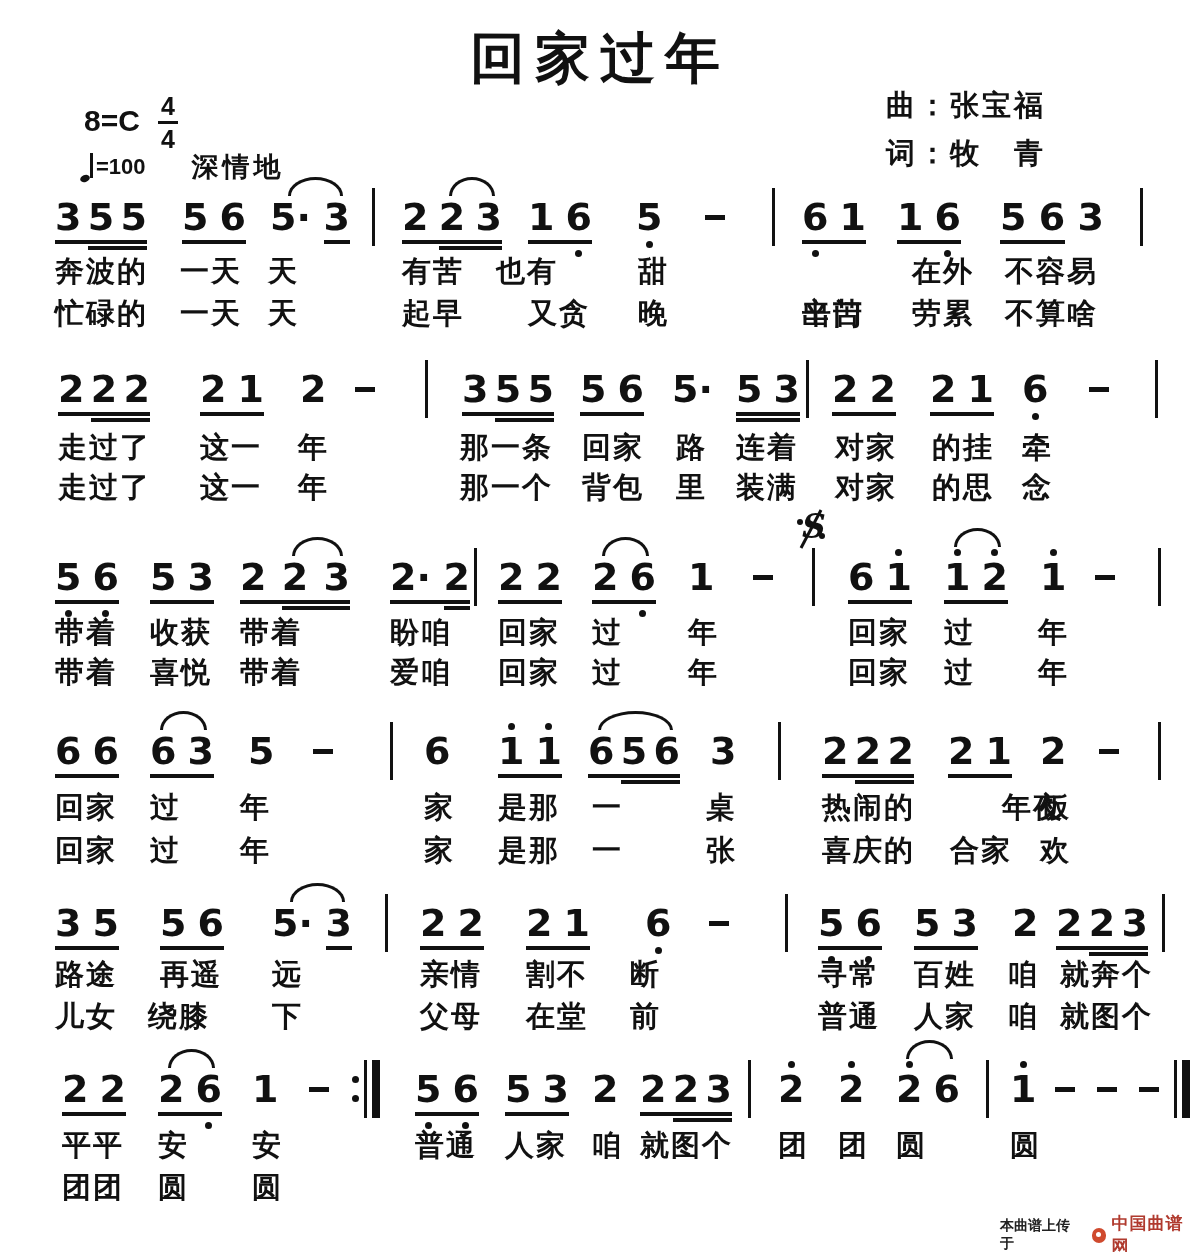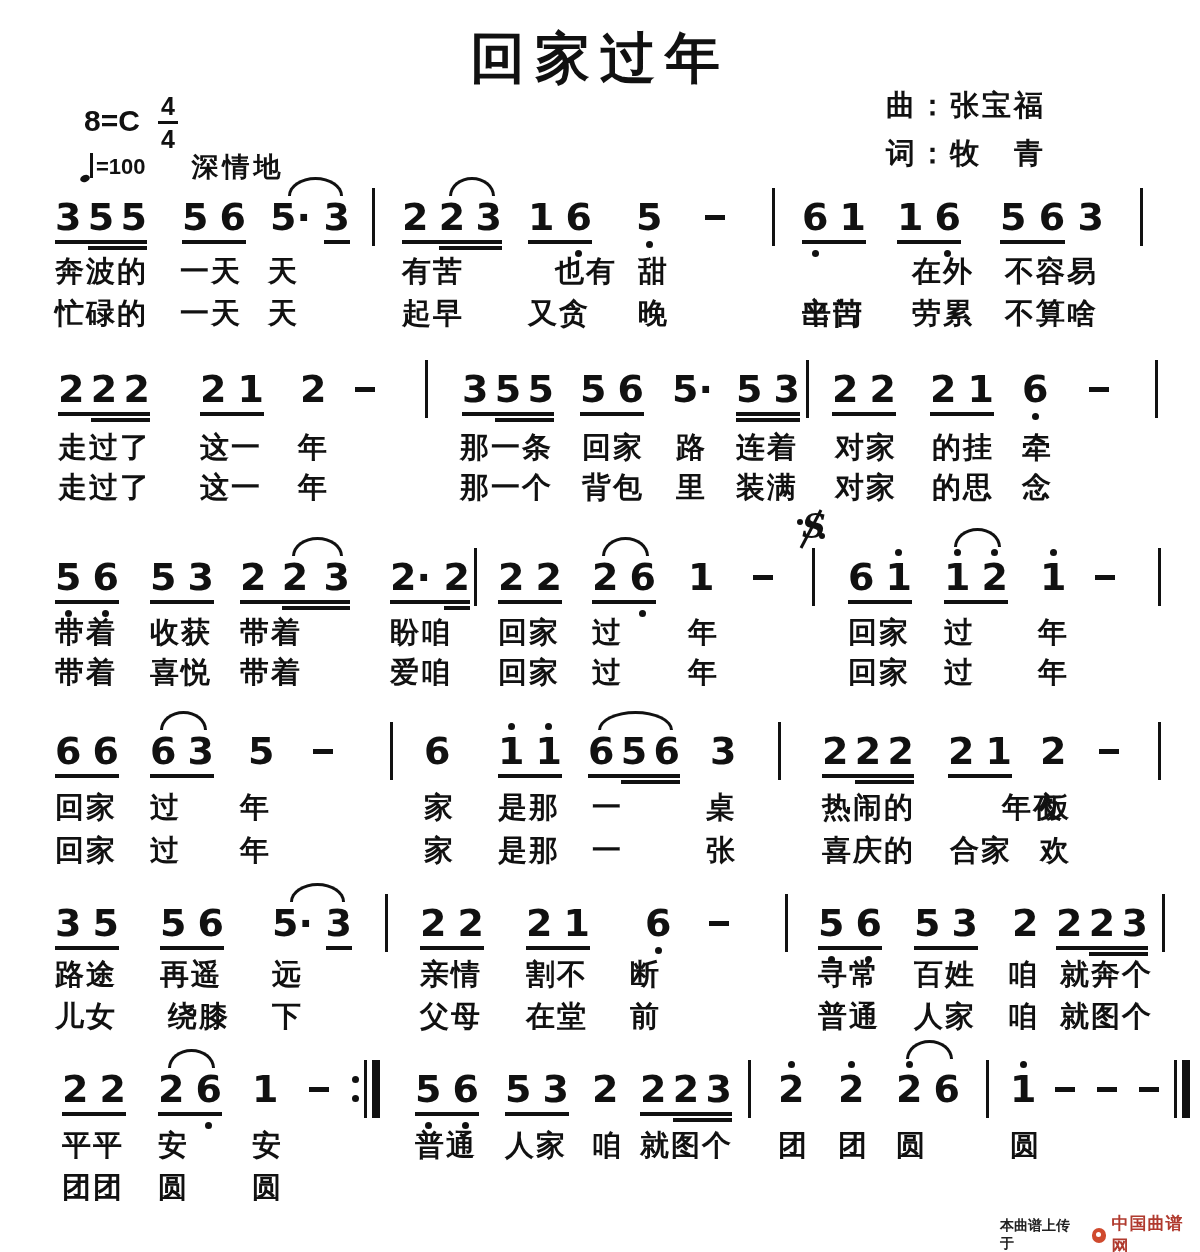--- a/index.html
+++ b/index.html
@@ -127,21 +127,21 @@
       <span class="note">5</span>
       <span class="note">6</span>
       <span class="note">3</span>
       <i class="beam" style="left: 0px; width: 65px; top: 44px;"></i>
     </div>
     <div class="bar" style="left: 1140px; top: 188px;"></div>
     <div class="lyric" style="left: 55px; top: 252px;">奔波的</div>
     <div class="lyric" style="left: 180px; top: 252px;">一天</div>
     <div class="lyric" style="left: 268px; top: 252px;">天</div>
     <div class="lyric" style="left: 402px; top: 252px;">有苦</div>
-    <div class="lyric" style="left: 555px; top: 252px;">也有</div>
+    <div class="lyric" style="left: 496px; top: 252px;">也有</div>
     <div class="lyric" style="left: 638px; top: 252px;">甜</div>
     <div class="lyric" style="left: 802px; top: 252px; margin-top: 43px;">出门</div>
     <div class="lyric" style="left: 912px; top: 252px;">在外</div>
     <div class="lyric" style="left: 1005px; top: 252px;">不容易</div>
     <div class="lyric" style="left: 55px; top: 294px;">忙碌的</div>
     <div class="lyric" style="left: 180px; top: 294px;">一天</div>
     <div class="lyric" style="left: 268px; top: 294px;">天</div>
     <div class="lyric" style="left: 402px; top: 294px;">起早</div>
     <div class="lyric" style="left: 528px; top: 294px;">又贪</div>
     <div class="lyric" style="left: 638px; top: 294px;">晚</div>
@@ -449,21 +449,21 @@
     <div class="lyric" style="left: 160px; top: 955px;">再遥</div>
     <div class="lyric" style="left: 272px; top: 955px;">远</div>
     <div class="lyric" style="left: 420px; top: 955px;">亲情</div>
     <div class="lyric" style="left: 526px; top: 955px;">割不</div>
     <div class="lyric" style="left: 630px; top: 955px;">断</div>
     <div class="lyric" style="left: 818px; top: 955px;">寻常</div>
     <div class="lyric" style="left: 914px; top: 955px;">百姓</div>
     <div class="lyric" style="left: 1008px; top: 955px;">咱</div>
     <div class="lyric" style="left: 1060px; top: 955px;">就奔个</div>
     <div class="lyric" style="left: 55px; top: 997px;">儿女</div>
-    <div class="lyric" style="left: 168px; top: 997px;">绕膝</div>
+    <div class="lyric" style="left: 148px; top: 997px;">绕膝</div>
     <div class="lyric" style="left: 272px; top: 997px;">下</div>
     <div class="lyric" style="left: 420px; top: 997px;">父母</div>
     <div class="lyric" style="left: 526px; top: 997px;">在堂</div>
     <div class="lyric" style="left: 630px; top: 997px;">前</div>
     <div class="lyric" style="left: 818px; top: 997px;">普通</div>
     <div class="lyric" style="left: 914px; top: 997px;">人家</div>
     <div class="lyric" style="left: 1008px; top: 997px;">咱</div>
     <div class="lyric" style="left: 1060px; top: 997px;">就图个</div>
     <div class="group" style="left: 62px; top: 1068px; width: 64px;">
       <span class="note">2</span>

